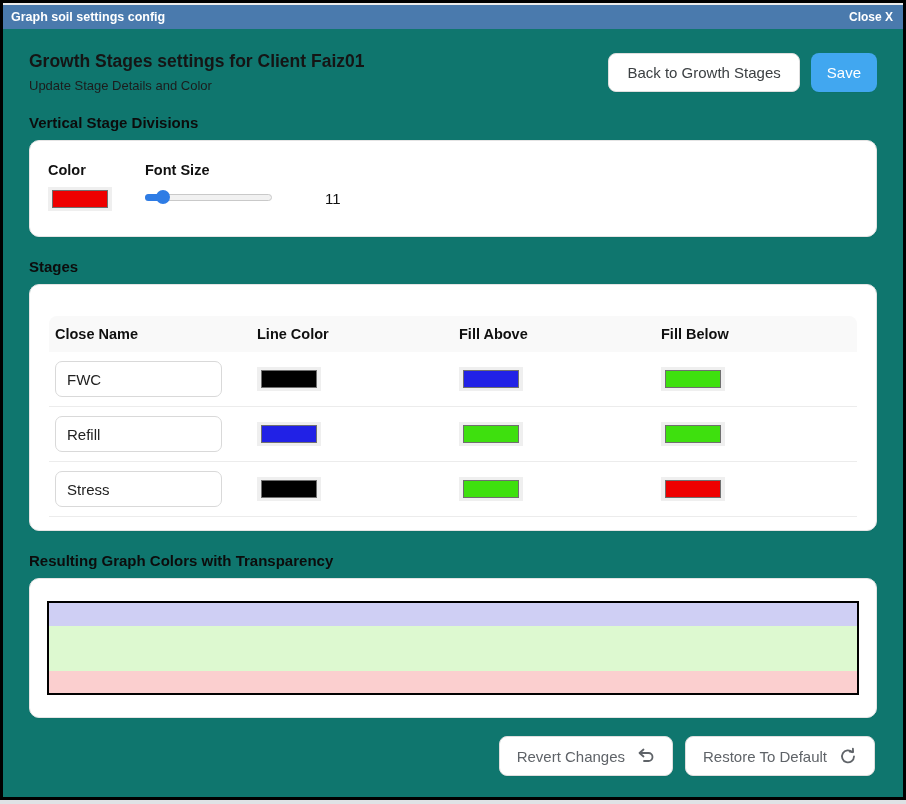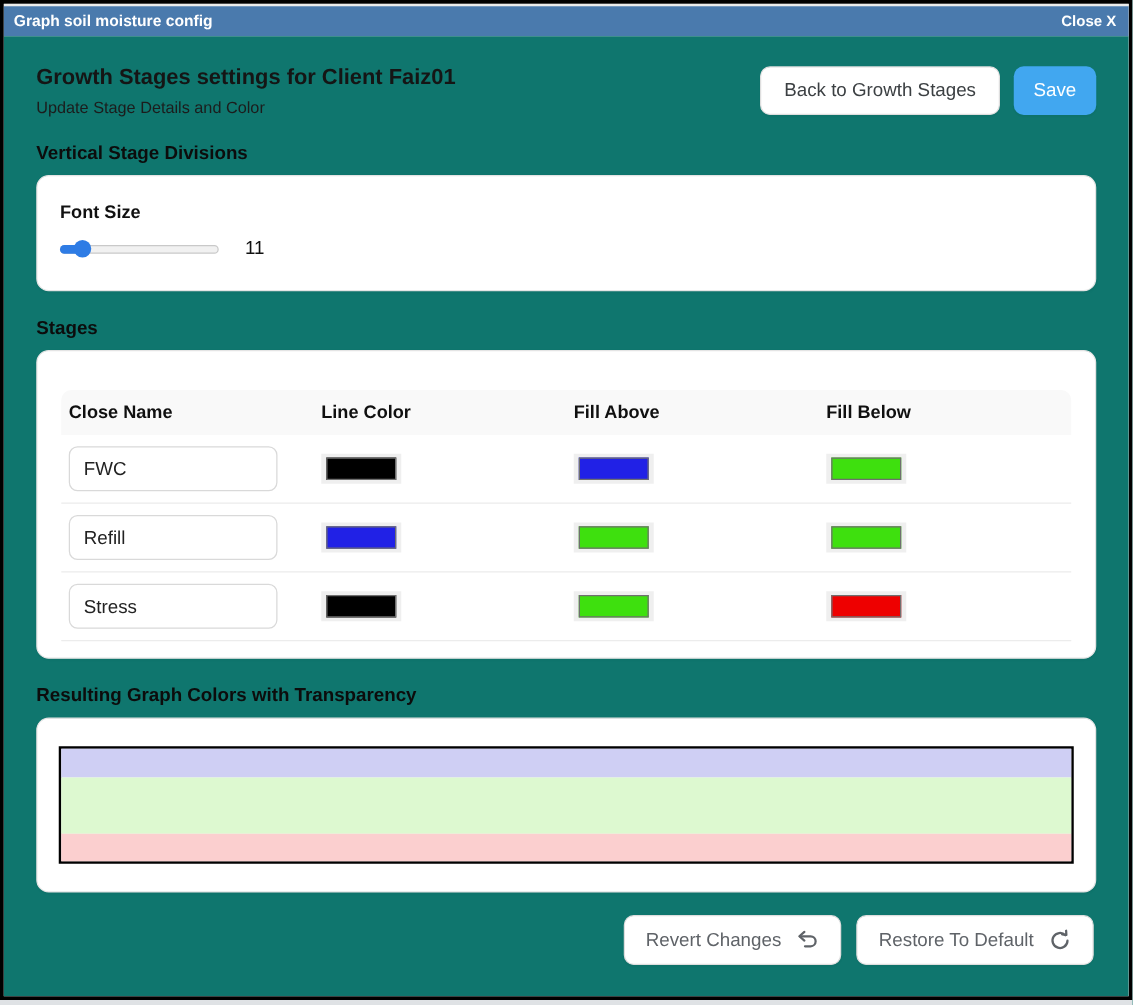--- a/index.html
+++ b/index.html
@@ -61,21 +61,21 @@
   .divisions-card { padding: 21px 18px 25px 18px; display: flex; align-items: flex-start; }
   .field-label { font-size: 14.5px; font-weight: bold; margin-bottom: 9px; color: #111; }
   .color-group { margin-right: 33px; }
   .swatch {
     width: 64px; height: 24px;
     background: #efefef;
     padding: 3px 4px;
     cursor: pointer;
   }
   .swatch-inner { width: 100%; height: 100%; border: 1px solid #6f6f6f; }
-  .slider-row { display: flex; align-items: center; margin-top: 12px; }
+  .slider-row { display: flex; margin-top: 12px; gap: 32px; }
   .slider { position: relative; width: 127px; height: 14px; cursor: pointer; }
   .slider-track {
     position: absolute; top: 4px; left: 0; width: 100%; height: 7px;
     background: #f1f1f1; border: 1px solid #c9c9c9; border-radius: 4px;
   }
   .slider-fill {
     position: absolute; top: 4px; left: 0; width: var(--pct, 14%); height: 7px;
     border-radius: 4px;
   }
   .slider-thumb {
@@ -122,39 +122,45 @@
     padding: 10px 17px;
   }
   .btn-secondary svg { display: block; }
 </style>
 </head>
 <body>
 
 <div class="window">
   <div class="top-strip"></div>
   <div class="titlebar" style="background: rgb(74, 122, 173);">
-    <span>Graph soil moisture config</span>
+    <span>Graph soil settings config</span>
     <span class="close">Close X</span>
   </div>
 
   <div class="content">
 
     <div class="page-header">
       <div>
         <div class="page-title">Growth Stages settings for Client Faiz01</div>
         <div class="page-subtitle">Update Stage Details and Color</div>
       </div>
       <div class="header-actions">
         <button class="btn">Back to Growth Stages</button>
         <button class="btn btn-primary" style="background: rgb(65, 167, 240);">Save</button>
       </div>
     </div>
 
     <div class="section-heading">Vertical Stage Divisions</div>
     <div class="card divisions-card">
+      <div class="color-group">
+        <div class="field-label">Color</div>
+        <div class="swatch">
+          <div class="swatch-inner" style="background: rgb(238, 0, 0);"></div>
+        </div>
+      </div>
       <div>
         <div class="field-label">Font Size</div>
         <div class="slider-row">
           <div class="slider" id="font-size-slider" style="--pct: 14%;">
             <div class="slider-track"></div>
             <div class="slider-fill" style="background: rgb(46, 124, 229);"></div>
             <div class="slider-thumb" style="background: rgb(46, 124, 229);"></div>
           </div>
           <div class="slider-value">11</div>
         </div>

